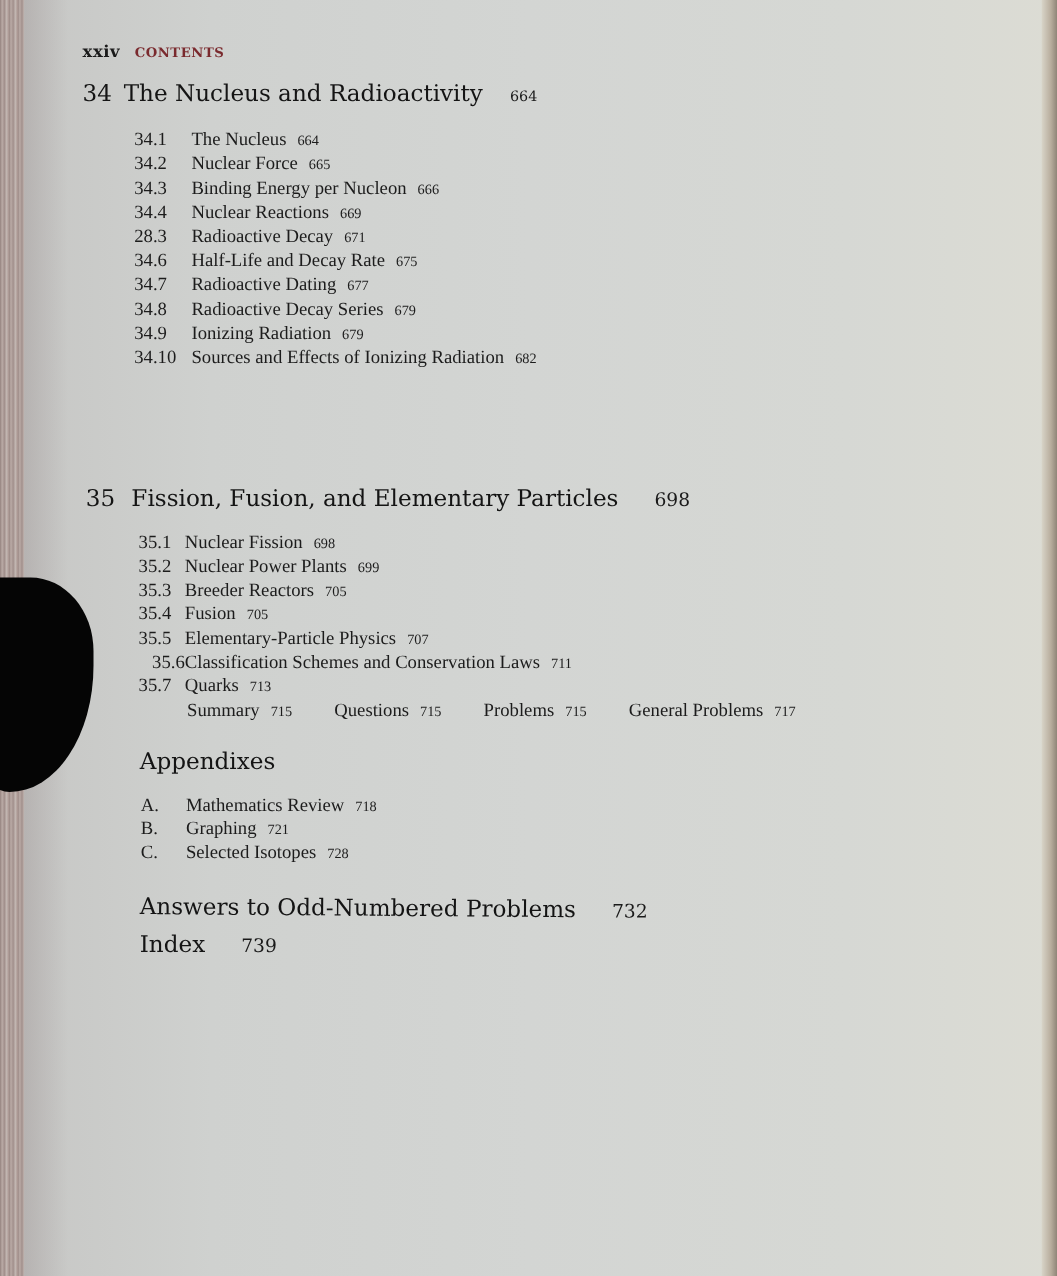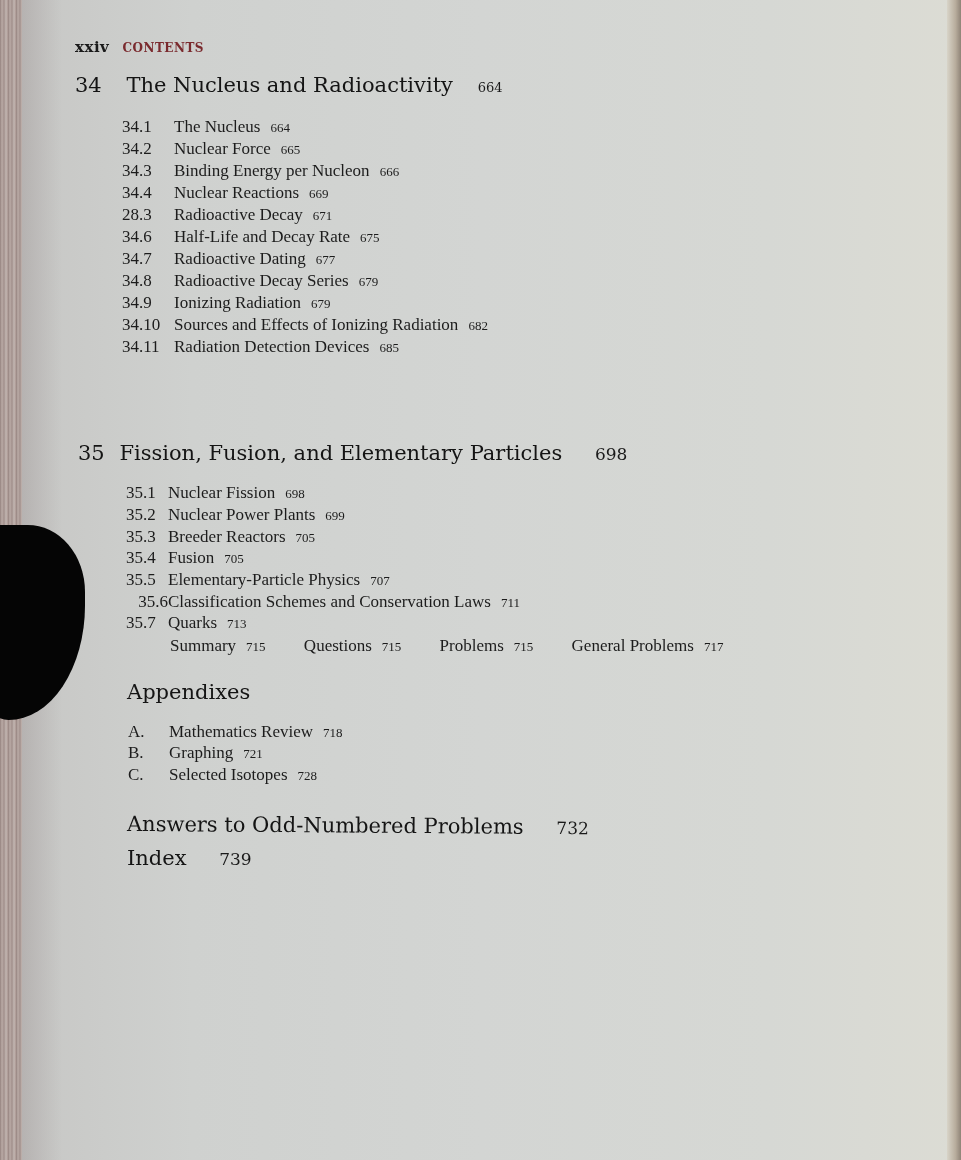--- a/index.html
+++ b/index.html
@@ -51,35 +51,34 @@
   <div class="binding-shade"></div>
   <div class="right-edge"></div>
 
   <div class="t" style="left:75px; top:37px;">
     <span class="header-num">xxiv</span>
     <span class="header-label" style="margin-left:8px;">CONTENTS</span>
   </div>
 
   <div class="t chap" style="left:75px; top:73px;">
     <span>34</span>
-    <span style="margin-left:18px;">The Nucleus and Radioactivity</span>
+    <span style="margin-left:4px;">The Nucleus and Radioactivity</span>
     <span class="chap-page" style="margin-left:18px;">664</span>
   </div>
 
   <div class="t sec" style="left:122px; top:117px;"><span class="num" style="width:52px;">34.1</span><span>The Nucleus</span><span class="pg">664</span></div>
   <div class="t sec" style="left:122px; top:139px;"><span class="num" style="width:52px;">34.2</span><span>Nuclear Force</span><span class="pg">665</span></div>
   <div class="t sec" style="left:122px; top:161px;"><span class="num" style="width:52px;">34.3</span><span>Binding Energy per Nucleon</span><span class="pg">666</span></div>
   <div class="t sec" style="left:122px; top:183px;"><span class="num" style="width:52px;">34.4</span><span>Nuclear Reactions</span><span class="pg">669</span></div>
   <div class="t sec" style="left:122px; top:205px;"><span class="num" style="width:52px;">28.3</span><span>Radioactive Decay</span><span class="pg">671</span></div>
   <div class="t sec" style="left:122px; top:227px;"><span class="num" style="width:52px;">34.6</span><span>Half-Life and Decay Rate</span><span class="pg">675</span></div>
   <div class="t sec" style="left:122px; top:249px;"><span class="num" style="width:52px;">34.7</span><span>Radioactive Dating</span><span class="pg">677</span></div>
   <div class="t sec" style="left:122px; top:271px;"><span class="num" style="width:52px;">34.8</span><span>Radioactive Decay Series</span><span class="pg">679</span></div>
   <div class="t sec" style="left:122px; top:293px;"><span class="num" style="width:52px;">34.9</span><span>Ionizing Radiation</span><span class="pg">679</span></div>
   <div class="t sec" style="left:122px; top:315px;"><span class="num" style="width:52px;">34.10</span><span>Sources and Effects of Ionizing Radiation</span><span class="pg">682</span></div>
-  <div class="t sec" style="left:122px; top:337px;"><span class="num" style="width:52px;">34.11</span><span>Radiation Detection Devices</span><span class="pg">685</span></div>
 
 
 
   <div class="t chap" style="left:78px; top:441px;">
     <span>35</span>
     <span style="margin-left:8px;">Fission, Fusion, and Elementary Particles</span>
     <span class="chap-page-big" style="margin-left:26px;">698</span>
   </div>
 
   <div class="t sec" style="left:126px; top:483px;"><span class="num" style="width:42px;">35.1</span><span>Nuclear Fission</span><span class="pg">698</span></div>

